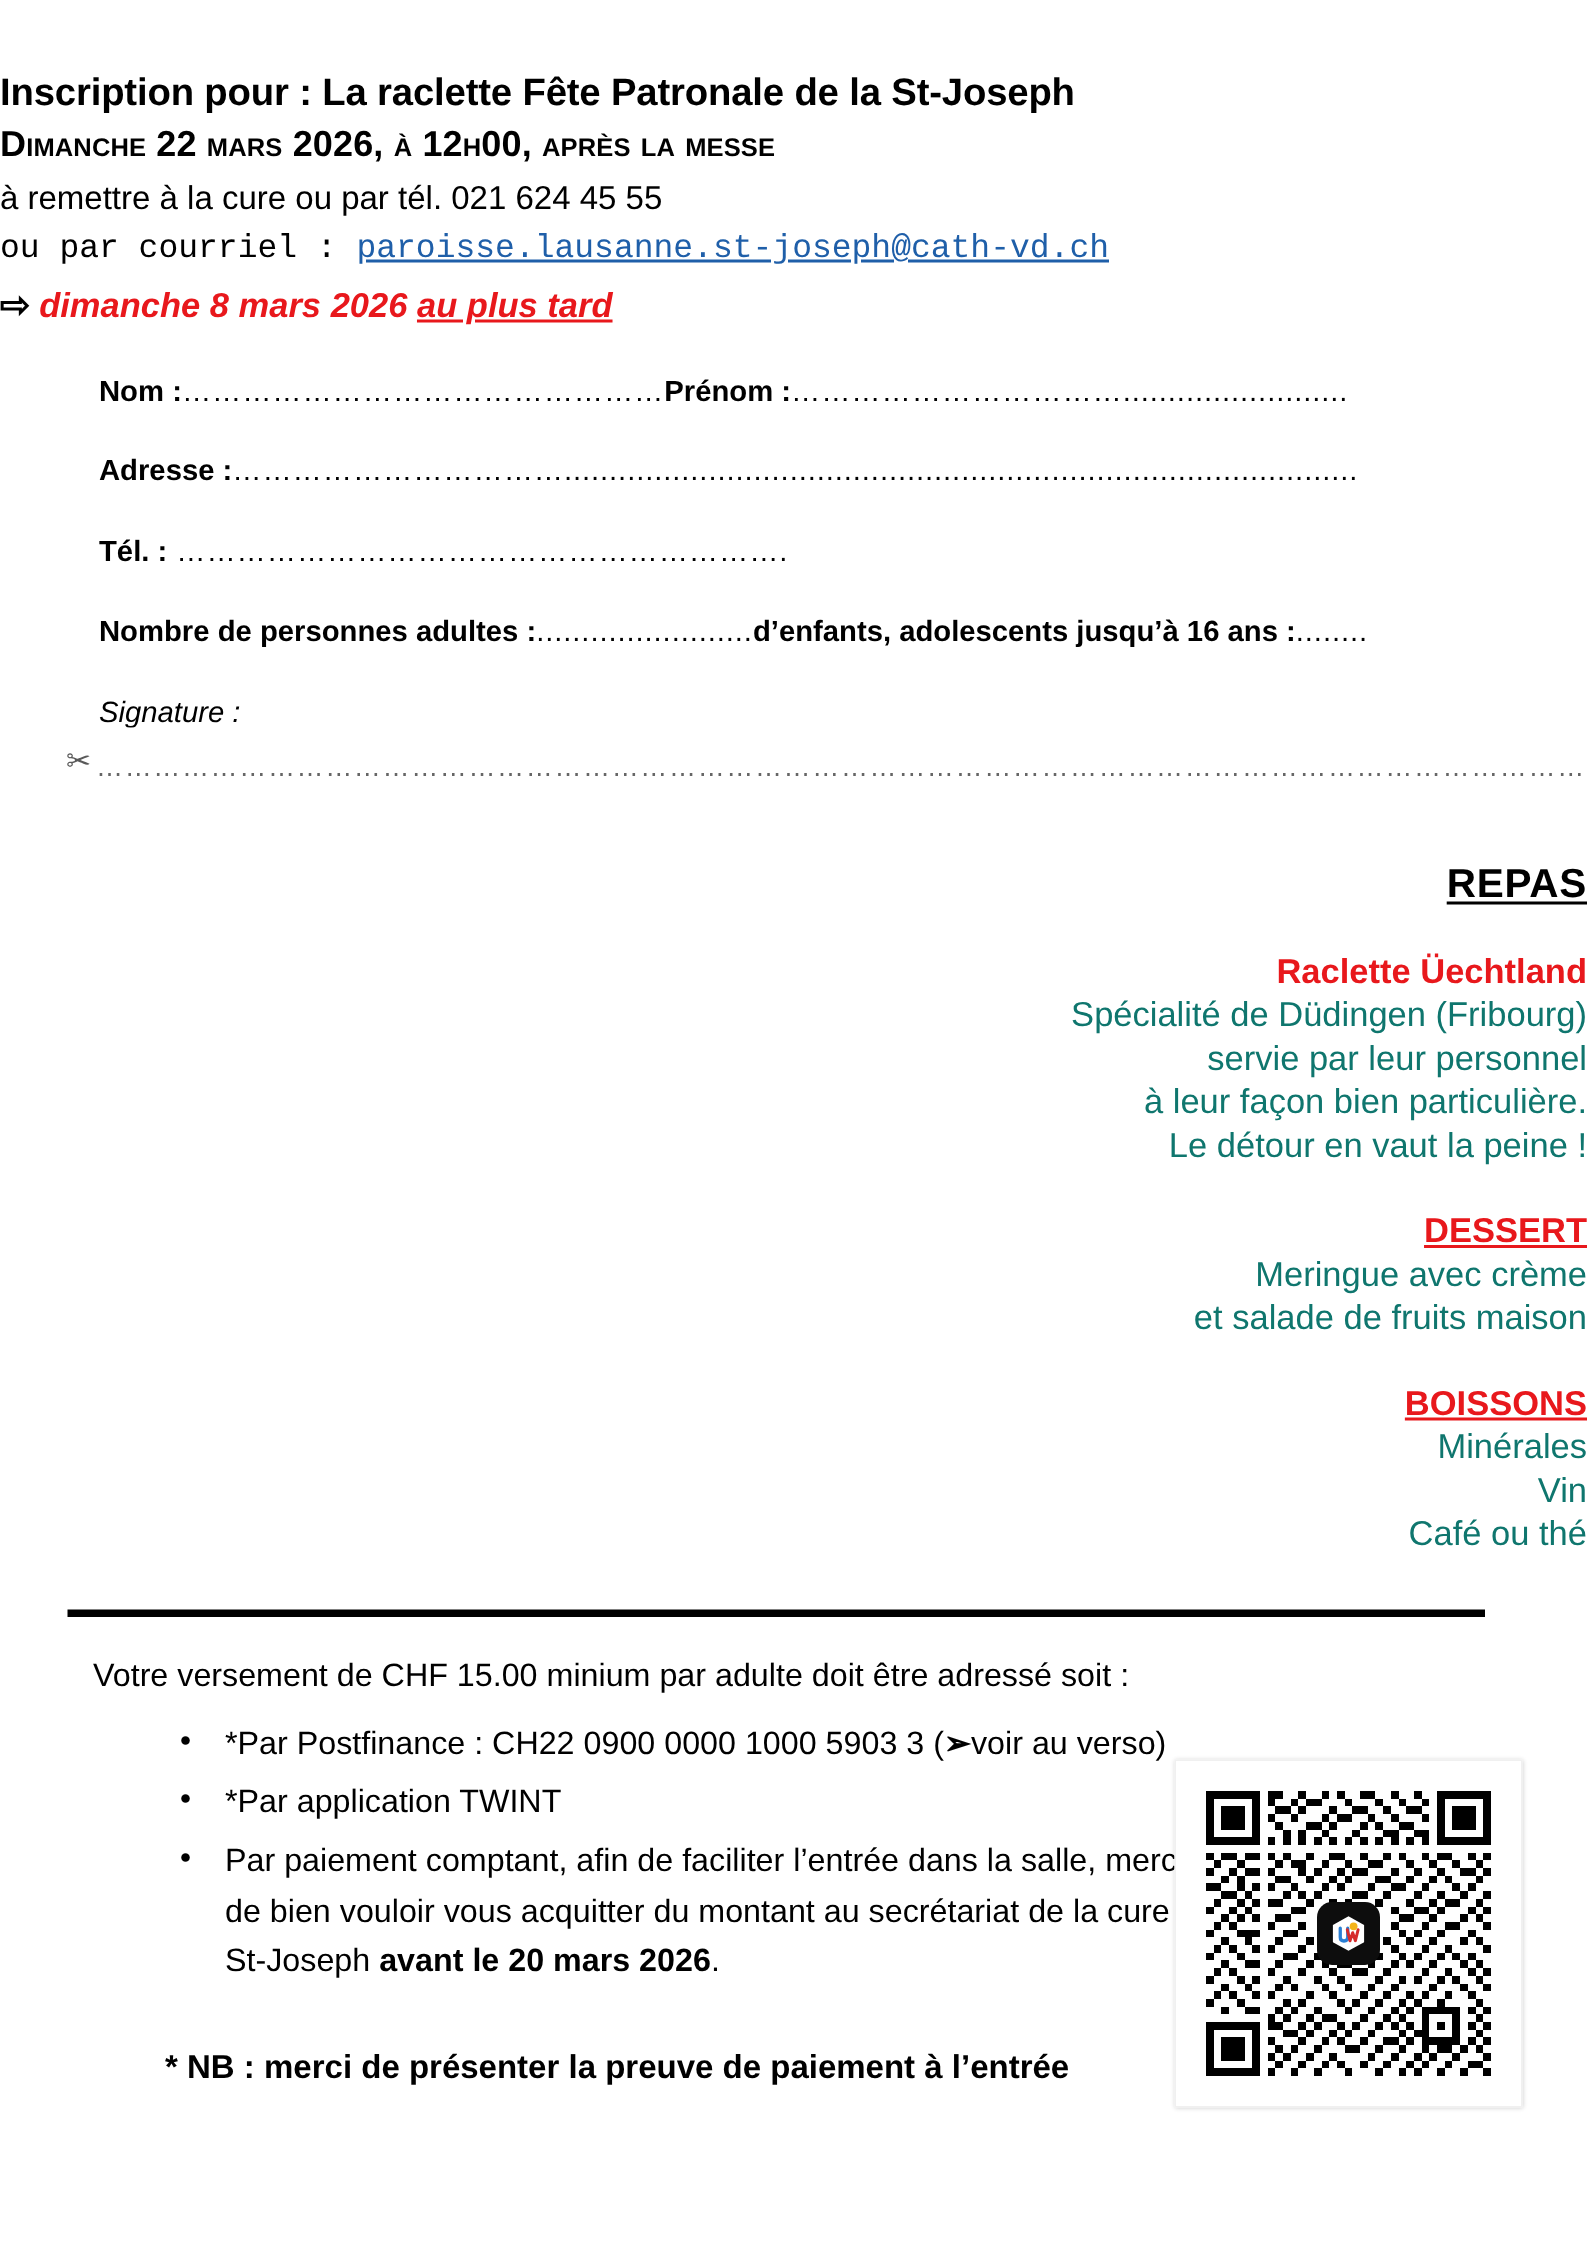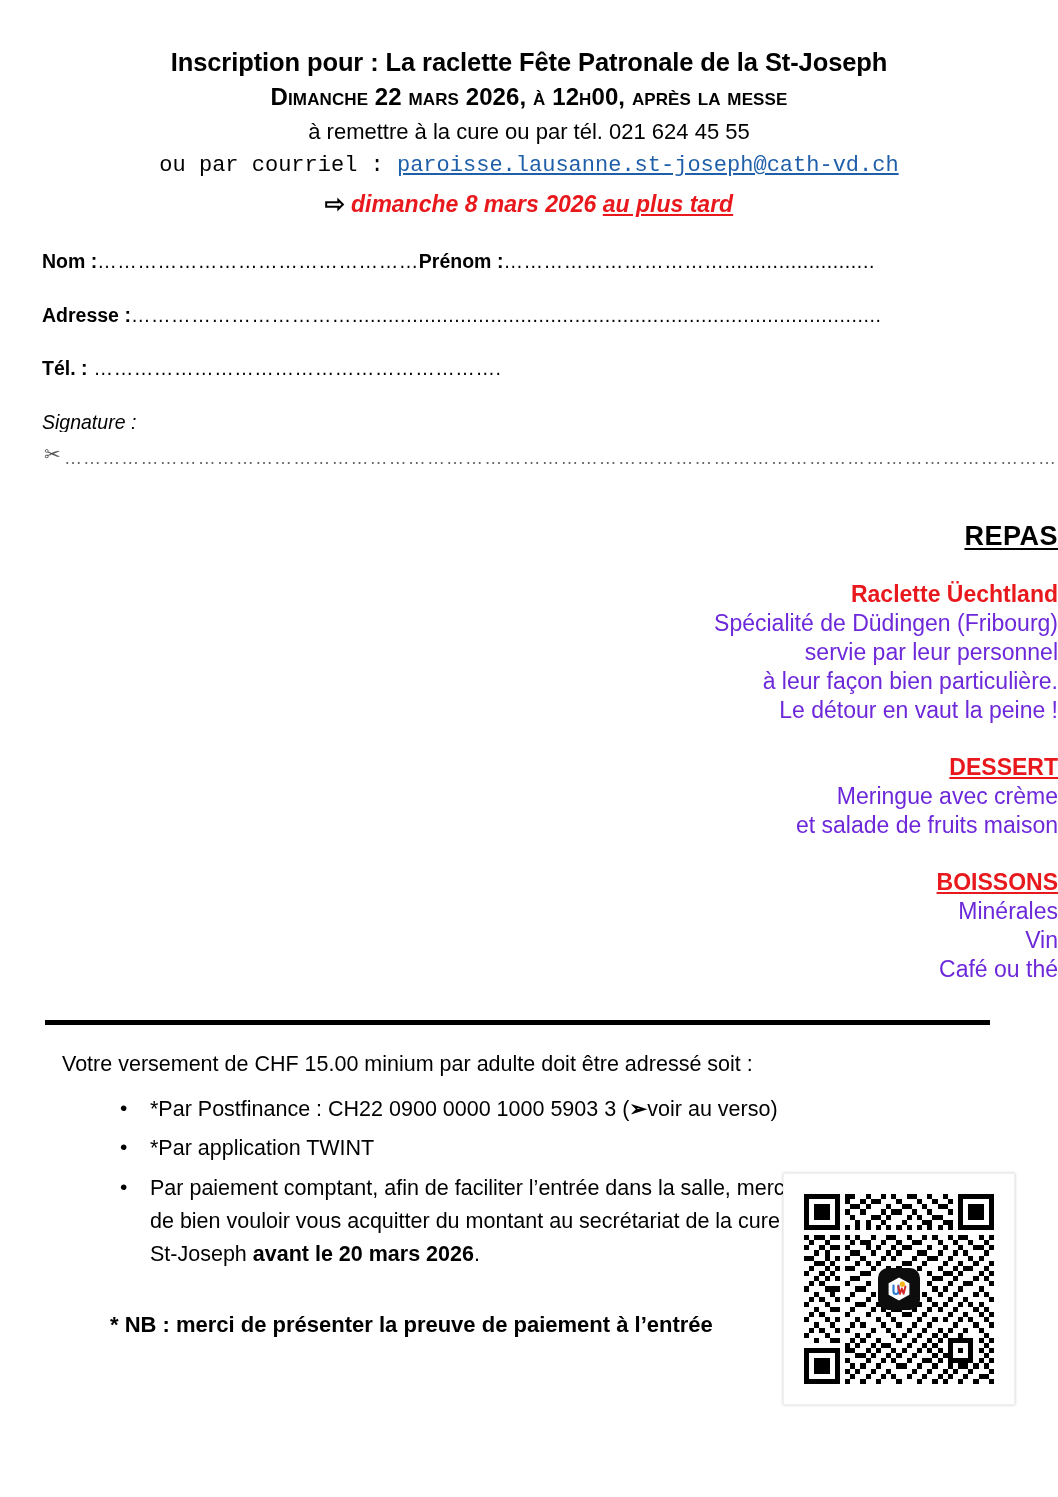--- a/index.html
+++ b/index.html
@@ -17,21 +17,21 @@
   }
   .page {
     position: relative;
     width: 1058px;
     height: 1497px;
     box-sizing: border-box;
     padding: 0;
   }
 
   
-  .header { text-align: center; padding-top: 48px; }
+  .header { padding-top: 48px; }
   .title-main {
     font-size: 25.5px;
     font-weight: bold;
     letter-spacing: -0.1px;
     line-height: 1.12;
   }
   .title-sub {
     font-size: 24px;
     font-weight: bold;
     font-variant: small-caps;
@@ -68,21 +68,21 @@
   .deadline .dl-text {
     color: #e8181c;
     font-weight: bold;
     font-style: italic;
   }
   .deadline .dl-text .u { text-decoration: underline; }
 
   
   .form {
     margin-top: 32px;
-    padding-left: 42px;
+    padding-left: 66px;
     padding-right: 58px;
   }
   .form-row {
     font-size: 19.5px;
     font-weight: bold;
     line-height: 1.0;
     margin-bottom: 34px;
     white-space: nowrap;
     overflow: hidden;
   }
@@ -135,21 +135,21 @@
     color: #e8181c;
     font-size: 23px;
     font-weight: bold;
     line-height: 1.26;
   }
   .menu .block-head.u {
     text-decoration: underline;
     text-underline-offset: 2px;
   }
   .menu .block-line {
-    color: #6d28d9;
+    color: #0f766e;
     font-size: 23px;
     line-height: 1.26;
   }
 
   
   .rule {
     margin: 36px 68px 0 45px;
     border: 0;
     border-top: 5px solid #000;
     height: 0;
@@ -250,20 +250,23 @@
 
   <div class="form">
     <div class="form-row">
       <span>Nom :</span><span class="lead">…………………………………………</span><span>Prénom :</span><span class="lead">…………………………….........................</span>
     </div>
     <div class="form-row">
       <span>Adresse :</span><span class="lead">……………………………........................................................................................</span>
     </div>
     <div class="form-row">
       <span>Tél. :</span><span class="lead"> …………………………………………………….</span>
+    </div>
+    <div class="form-row">
+      <span>Nombre de personnes adultes :</span><span class="lead">........................</span><span>d’enfants, adolescents jusqu’à 16 ans :</span><span class="lead">........</span>
     </div>
     <div class="form-row sig">
       <span>Signature :</span>
     </div>
   </div>
 
   <div class="cut-row">
     <span class="scissors">✂</span>
     <span class="cut-lead">………………………………………………………………………………………………………………………………………………</span>
   </div>

